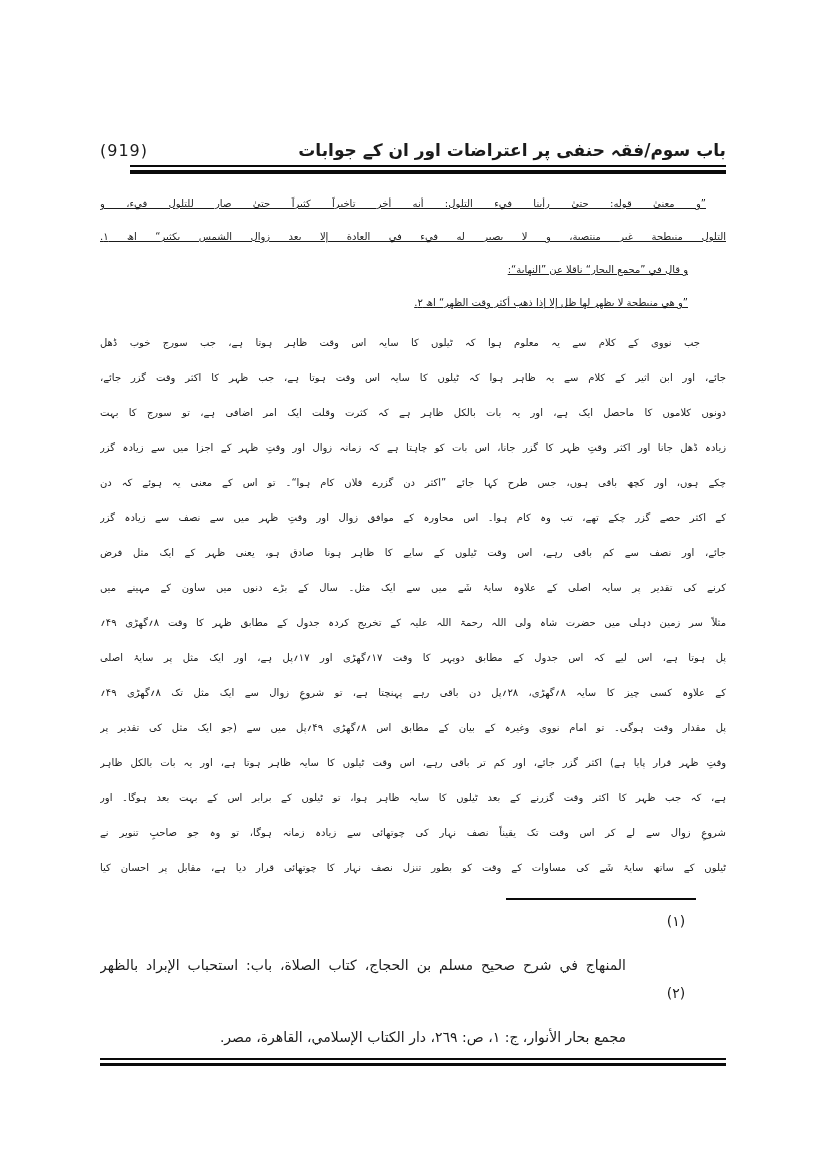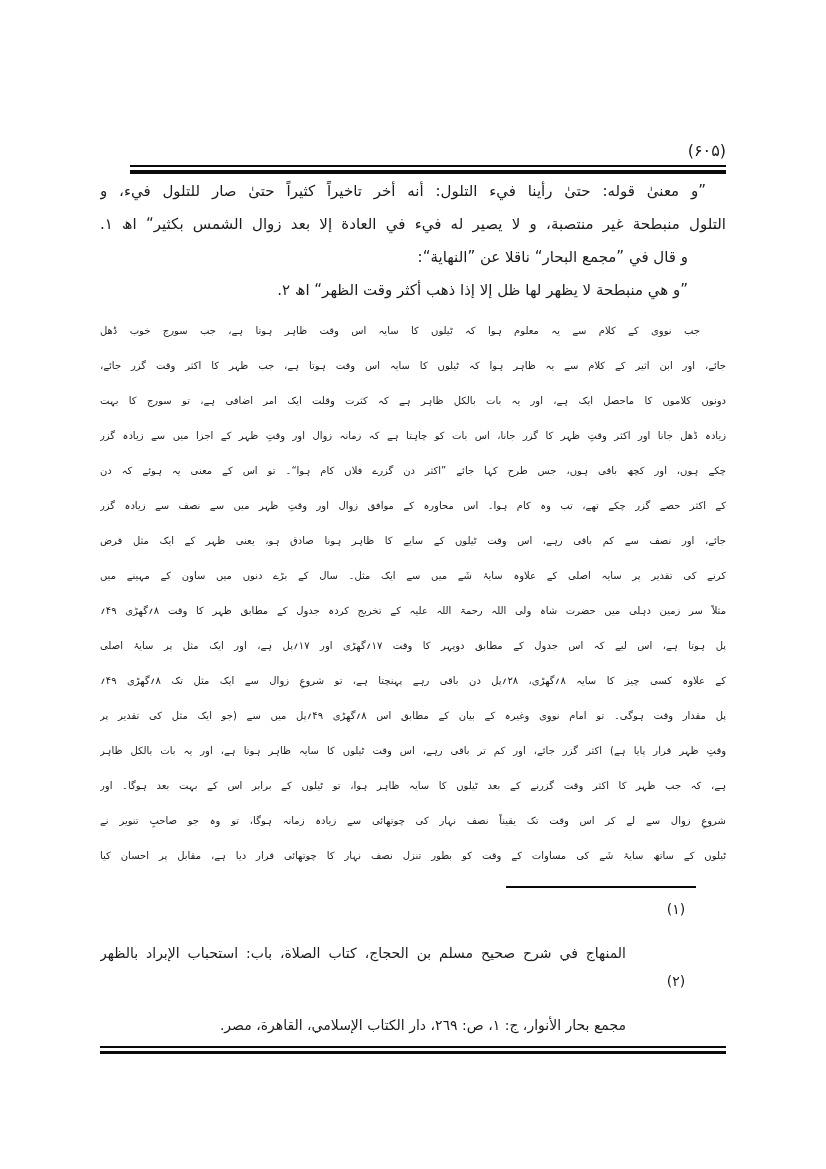--- a/index.html
+++ b/index.html
@@ -39,21 +39,21 @@
     letter-spacing: 1px;
   }
   .header-rule {
     margin-top: 5px;
     margin-left: 30px;          
     height: 3px;
     border-top: 2px solid #0a0a0a;
     border-bottom: 4px solid #0a0a0a;
   }
   
-  .arabic-block { margin-top: 1px; font-size: 15px; }
+  .arabic-block { margin-top: 13px; font-size: 10px; text-decoration: underline; }
   .aline {
     height: 33px;
     line-height: 33px;
     overflow: hidden;
     text-align: justify;
     text-align-last: justify;
   }
   .aline.short { text-align: right; text-align-last: right; }
   .ind20 { padding-right: 20px; }
   .ind38 { padding-right: 38px; }
@@ -99,21 +99,22 @@
     border-bottom: 3px solid #0a0a0a;
   }
 </style>
 </head>
 <body>
 
 <div class="page">
   <div class="content">
 
     <div class="header">
-      <span class="page-number">(۶۰۵)</span>
+      <span class="chapter-title">باب سوم/فقہ حنفی پر اعتراضات اور ان کے جوابات</span>
+      <span class="page-number">(919)</span>
     </div>
     <div class="header-rule"></div>
 
     <div class="arabic-block">
       <div class="aline ind20">”و معنیٰ قوله: حتیٰ رأینا فيء التلول: أنه أخر تاخیراً کثیراً حتیٰ صار للتلول فيء، و</div>
       <div class="aline">التلول منبطحة غیر منتصبة، و لا یصیر له فيء في العادة إلا بعد زوال الشمس بکثیر“ اھ ١.</div>
       <div class="aline short ind38">و قال في ”مجمع البحار“ ناقلا عن ”النهایة“:</div>
       <div class="aline short ind38">”و هي منبطحة لا یظهر لها ظل إلا إذا ذهب أکثر وقت الظهر“ اھ ٢.</div>
     </div>
 

